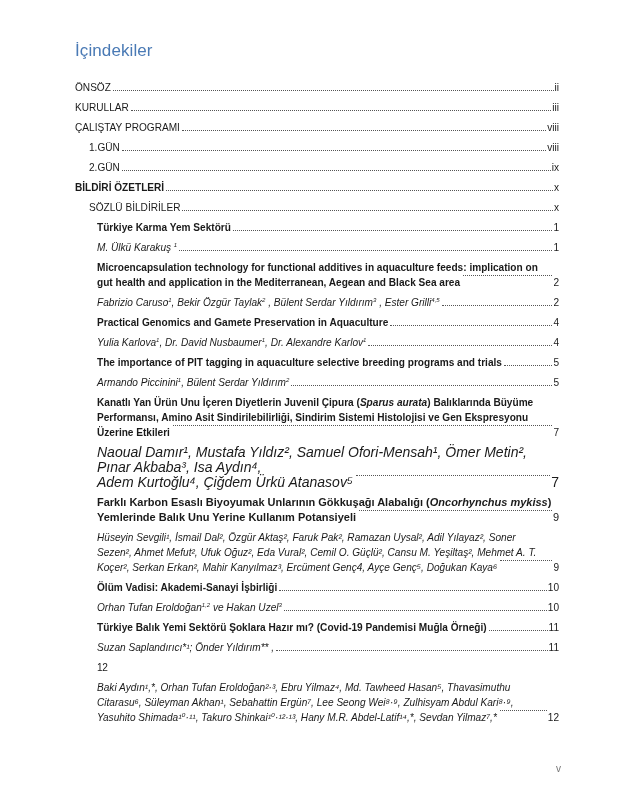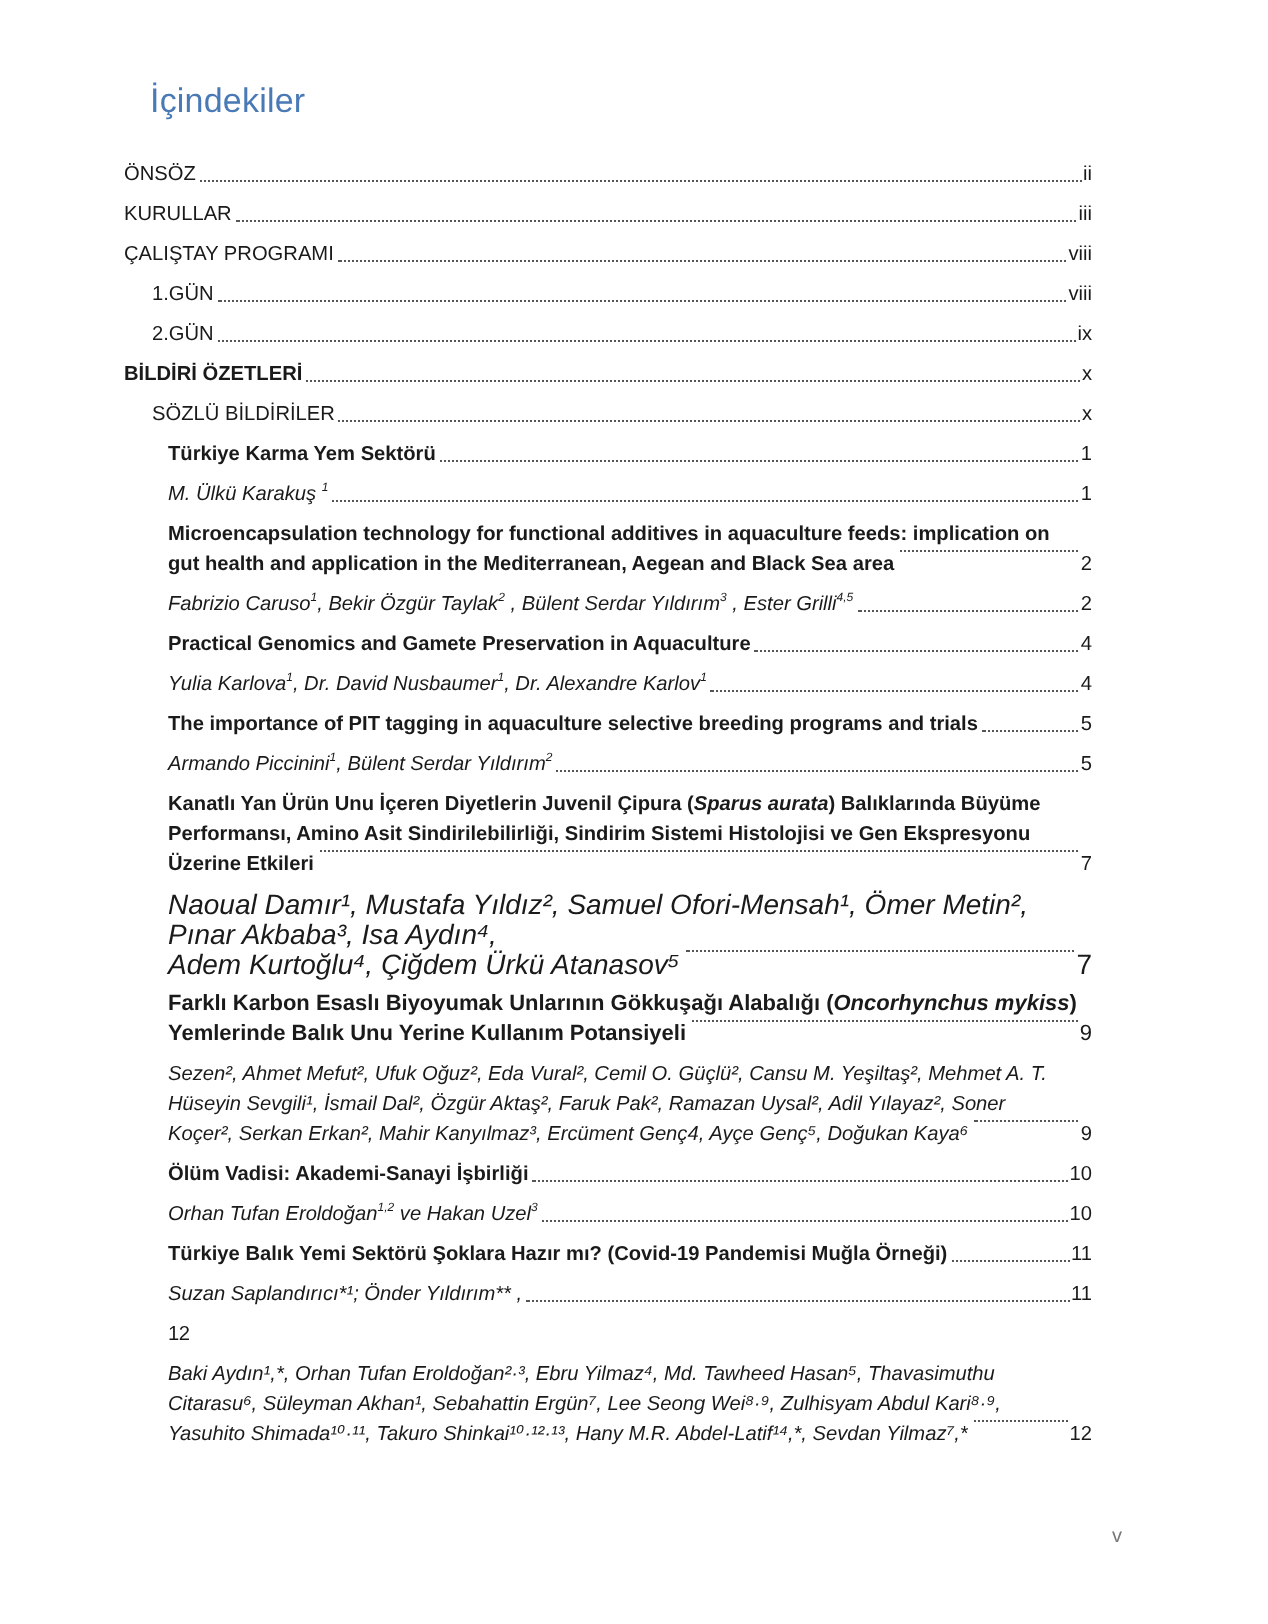--- a/index.html
+++ b/index.html
@@ -1,20 +1,20 @@
 <!DOCTYPE html>
 <html><head>
 <meta charset="utf-8">
 <style>
   html, body { margin:0; padding:0; background:#ffffff; }
   body { width:634px; height:812px; position:relative; overflow:hidden;
          font-family:"Liberation Sans", "DejaVu Sans", sans-serif; color:#1a1a1a; }
   .title { position:absolute; left:75px; top:41px; font-size:17px; color:#4a7ab5;
            font-family:"Liberation Sans", sans-serif; letter-spacing:0.1px; }
-  .toc { position:absolute; left:62px; top:80px; width:484px; }
+  .toc { position:absolute; left:75px; top:80px; width:484px; }
   .entry { display:flex; align-items:flex-end; font-size:10.1px; line-height:15px; }
   .entry .text { flex:0 1 auto; }
   .entry .leader { flex:1 1 auto; border-bottom:1px dotted #555; margin:0 1px 4px 2px; min-width:6px; }
   .entry .page { flex:0 0 auto; }
   .l1 { padding-left:0; }
   .l2 { padding-left:14px; }
   .l3 { padding-left:22px; }
   .bold .text { font-weight:bold; }
   .italic .text { font-style:italic; }
   .multi { display:block; }
@@ -132,22 +132,22 @@
 
   <div class="l3 multi" style="margin-bottom:5px;font-size:11px;line-height:15px;font-weight:bold">
     <div><span>Farklı Karbon Esaslı Biyoyumak Unlarının Gökkuşağı Alabalığı (</span><i>Oncorhynchus mykiss</i><span>)</span></div>
     <div class="lastline">
       <span>Yemlerinde Balık Unu Yerine Kullanım Potansiyeli</span>
       <span style="flex:1;border-bottom:1px dotted #555;margin:0 1px 4px 3px"></span>
       <span style="font-weight:normal">9</span>
     </div>
   </div>
   <div class="l3 multi" style="margin-bottom:5px;font-size:10.1px;line-height:15px;font-style:italic">
+    <div>Hüseyin Sevgili¹, İsmail Dal², Özgür Aktaş², Faruk Pak², Ramazan Uysal², Adil Yılayaz², Soner</div>
     <div>Sezen², Ahmet Mefut², Ufuk Oğuz², Eda Vural², Cemil O. Güçlü², Cansu M. Yeşiltaş², Mehmet A. T.</div>
-    <div>Hüseyin Sevgili¹, İsmail Dal², Özgür Aktaş², Faruk Pak², Ramazan Uysal², Adil Yılayaz², Soner</div>
     <div class="lastline">
       <span>Koçer², Serkan Erkan², Mahir Kanyılmaz³, Ercüment Genç4, Ayçe Genç⁵, Doğukan Kaya⁶</span>
       <span style="flex:1;border-bottom:1px dotted #555;margin:0 1px 4px 3px"></span>
       <span style="font-style:normal">9</span>
     </div>
   </div>
 
   <div class="entry l3 bold" style="margin-bottom:5px">
     <span class="text">Ölüm Vadisi: Akademi-Sanayi İşbirliği</span>
     <span class="leader"></span>

